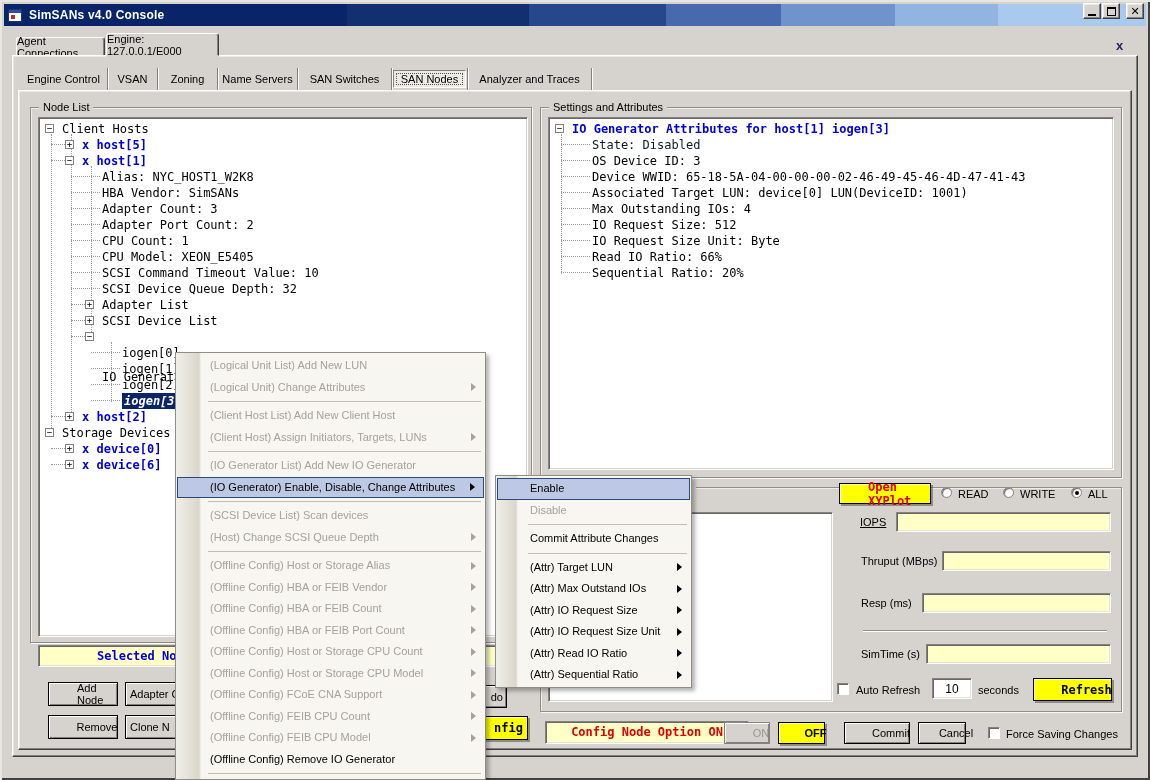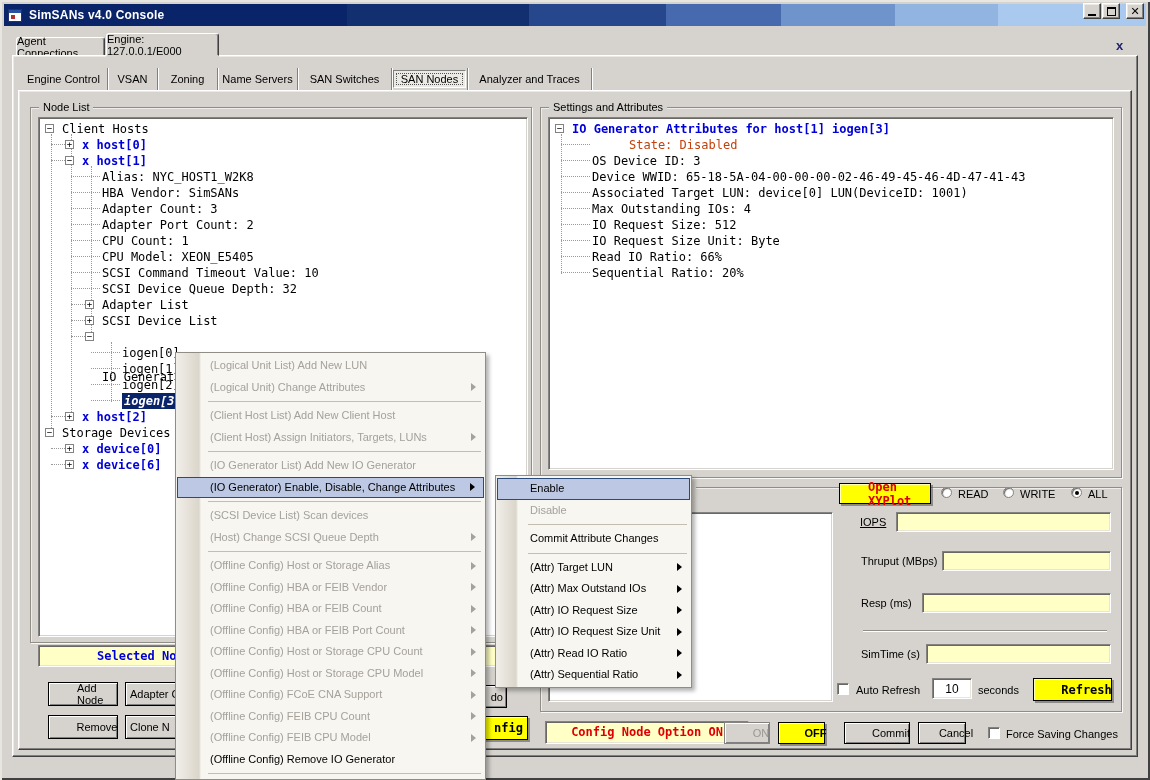--- a/index.html
+++ b/index.html
@@ -53,21 +53,21 @@
 
   
   .tree{position:absolute;overflow:hidden;padding-top:3px;font:12px "DejaVu Sans Mono",monospace;}
   .trow{position:relative;height:16px;line-height:16px;white-space:pre;}
   .tlabel{position:absolute;top:0;}
   .tbox{position:absolute;top:3px;width:9px;height:9px;background:#fff;border:1px solid #848280;
     font:9px/7px "DejaVu Sans Mono",monospace;text-align:center;color:#000;}
   .tstub{position:absolute;top:7px;border-top:1px dotted #9a9a9a;}
   .tguide{position:absolute;border-left:1px dotted #9a9a9a;width:0;}
   .t-blue{color:#0000d8;font-weight:bold;}
-  .t-red{color:#c2410c;margin-left:37px;}
+  .t-red{color:#0f172a;}
   .t-sel{background:#0a246a;color:#fff;font-weight:bold;font-style:italic;padding:0 2px;}
 
   
   .yfield{position:absolute;background:#ffffc6;border:1px solid;border-color:#848280 #fff #fff #848280;
     box-shadow:inset 1px 1px 0 #6a6864, inset -1px -1px 0 #e8e5d8;font:12px "Liberation Sans",sans-serif;
     padding:0 4px;outline:none;}
   .btn{position:absolute;background:#d6d3ce;border:1px solid #000;
     box-shadow:inset 1px 1px 0 #fff, inset -1px -1px 0 #808080;
     display:flex;align-items:center;justify-content:center;font-size:11px;color:#000;cursor:default;padding-left:28px;}
   .btn.dis{color:#9a9692;border-color:#848280;}
@@ -148,21 +148,21 @@
 
   <div class="groupbox" style="left:30px;top:107px;width:502px;height:536px;">
     <span class="glabel">Node List</span>
   </div>
   <div class="sunken tree" id="node-tree" style="left:38px;top:117px;width:490px;height:520px;">
     <div class="tguide" style="left:12px;top:16px;height:300px;"></div>
     <div class="tguide" style="left:32px;top:16px;height:284px;"></div>
     <div class="tguide" style="left:52px;top:48px;height:172px;"></div>
     <div class="tguide" style="left:72px;top:224px;height:60px;"></div>
   <div class="trow"><span class="tbox" style="left: 6px;">−</span><span class="tlabel" style="left: 23px;">Client Hosts</span></div>
-      <div class="trow"><span class="tstub" style="left: 12px; width: 14px;"></span><span class="tbox" style="left: 26px;">+</span><span class="tlabel t-blue" style="left: 43px;">x host[0]</span></div>
+      <div class="trow"><span class="tstub" style="left: 12px; width: 14px;"></span><span class="tbox" style="left: 26px;">+</span><span class="tlabel t-blue" style="left: 43px;">x host[5]</span></div>
       <div class="trow"><span class="tstub" style="left: 12px; width: 14px;"></span><span class="tbox" style="left: 26px;">−</span><span class="tlabel t-blue" style="left: 43px;">x host[1]</span></div>
       <div class="trow"><span class="tstub" style="left: 32px; width: 29px;"></span><span class="tlabel" style="left: 63px;">Alias: NYC_HOST1_W2K8</span></div>
       <div class="trow"><span class="tstub" style="left: 32px; width: 29px;"></span><span class="tlabel" style="left: 63px;">HBA Vendor: SimSANs</span></div>
       <div class="trow"><span class="tstub" style="left: 32px; width: 29px;"></span><span class="tlabel" style="left: 63px;">Adapter Count: 3</span></div>
       <div class="trow"><span class="tstub" style="left: 32px; width: 29px;"></span><span class="tlabel" style="left: 63px;">Adapter Port Count: 2</span></div>
       <div class="trow"><span class="tstub" style="left: 32px; width: 29px;"></span><span class="tlabel" style="left: 63px;">CPU Count: 1</span></div>
       <div class="trow"><span class="tstub" style="left: 32px; width: 29px;"></span><span class="tlabel" style="left: 63px;">CPU Model: XEON_E5405</span></div>
       <div class="trow"><span class="tstub" style="left: 32px; width: 29px;"></span><span class="tlabel" style="left: 63px;">SCSI Command Timeout Value: 10</span></div>
       <div class="trow"><span class="tstub" style="left: 32px; width: 29px;"></span><span class="tlabel" style="left: 63px;">SCSI Device Queue Depth: 32</span></div>
       <div class="trow"><span class="tstub" style="left: 32px; width: 14px;"></span><span class="tbox" style="left: 46px;">+</span><span class="tlabel" style="left: 63px;">Adapter List</span></div>

